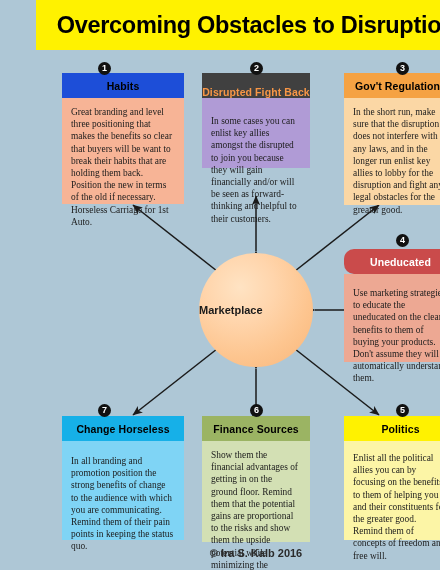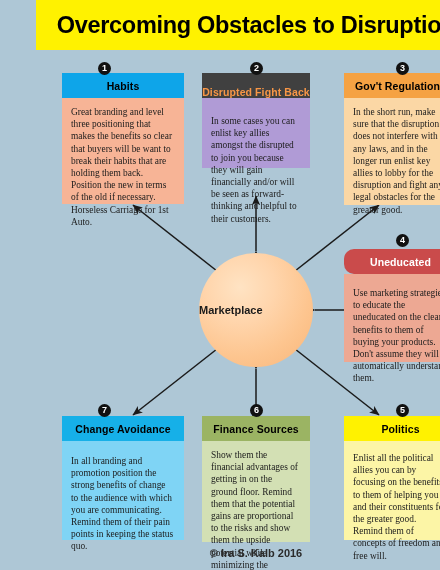--- a/index.html
+++ b/index.html
@@ -161,21 +161,21 @@
       <line x1="181" y1="349" x2="97" y2="415"></line>
     </g>
   </svg>
 
   <div class="center-circle">
     <span class="center-circle-label">Marketplace</span>
   </div>
 
   <div class="badge" style="left:62px; top:62px;">1</div>
   <div class="box" style="left:26px; top:73px; width:122px; height:131px;">
-    <div class="box-header" style="background:#0ea5e9; color:#000000;">
+    <div class="box-header" style="background:#1d4ed8; color:#000000;">
       <span>Habits</span>
     </div>
     <div class="box-body" style="background:#f7b496; height:106px;">Great branding and level three positioning that makes the benefits so clear that buyers will be want to break their habits that are holding them back. Position the new in terms of the old if necessary. Horseless Carriage for 1st Auto.</div>
   </div>
 
   <div class="badge" style="left:214px; top:62px;">2</div>
   <div class="box" style="left:166px; top:73px; width:108px; height:123px;">
     <div class="box-header" style="background:#404040; color:#f79646;align-items:flex-end;">
       <span>Disrupted Fight Back</span>
     </div>
@@ -210,20 +210,20 @@
   <div class="box" style="left:166px; top:416px; width:108px; height:126px;">
     <div class="box-header" style="background:#9bb463; color:#000000;">
       <span>Finance Sources</span>
     </div>
     <div class="box-body" style="background:#d3e0b4; height:101px;">Show them the financial advantages of getting in on the ground floor. Remind them that the potential gains are proportional to the risks and show them the upside potential while minimizing the downside risk.</div>
   </div>
 
   <div class="badge" style="left:62px; top:404px;">7</div>
   <div class="box" style="left:26px; top:416px; width:122px; height:124px;">
     <div class="box-header" style="background:#16b0e8; color:#000000;">
-      <span>Change Avoidance</span>
+      <span>Change Horseless</span>
     </div>
     <div class="box-body" style="background:#7fd4f5; height:99px; padding-top:14px;">In all branding and promotion position the strong benefits of change to the audience with which you are communicating. Remind them of their pain points in keeping the status quo.</div>
   </div>
 
   <div class="copyright">© Ira S. Kalb 2016</div>
 
 </div>
 
 </body></html>

